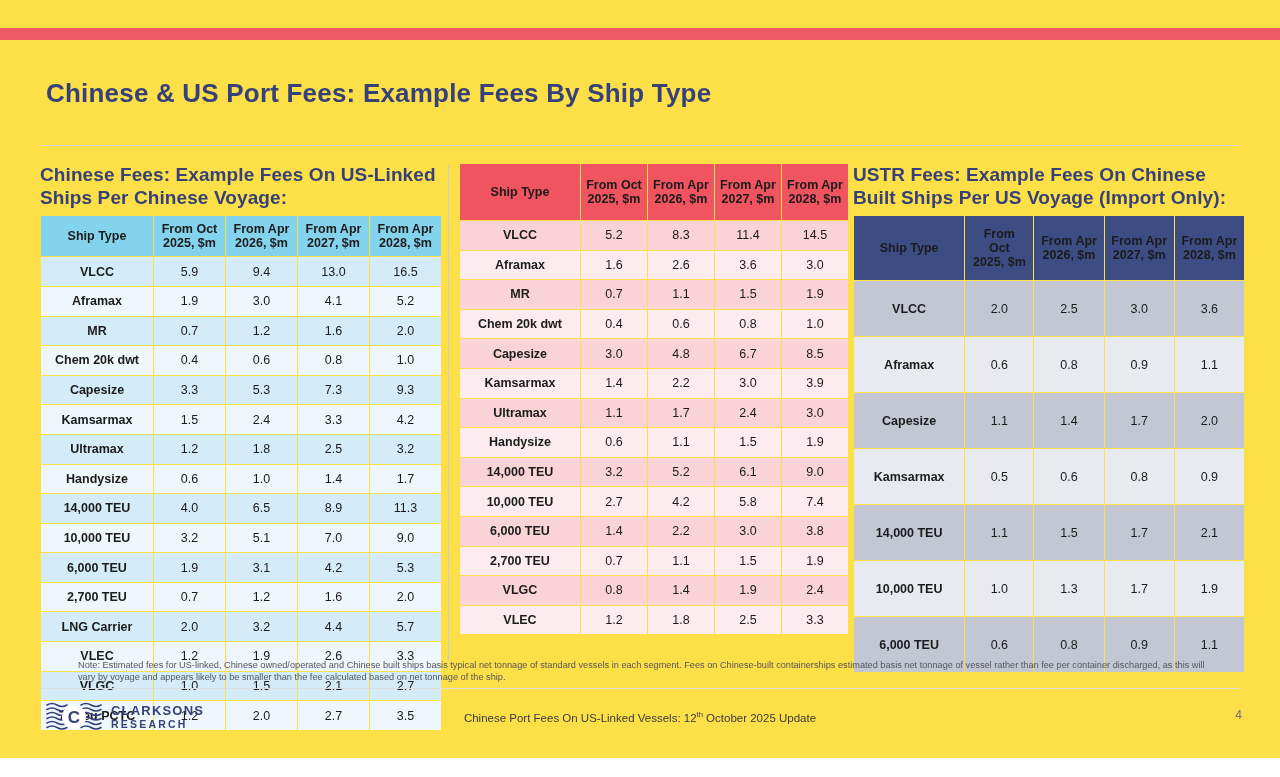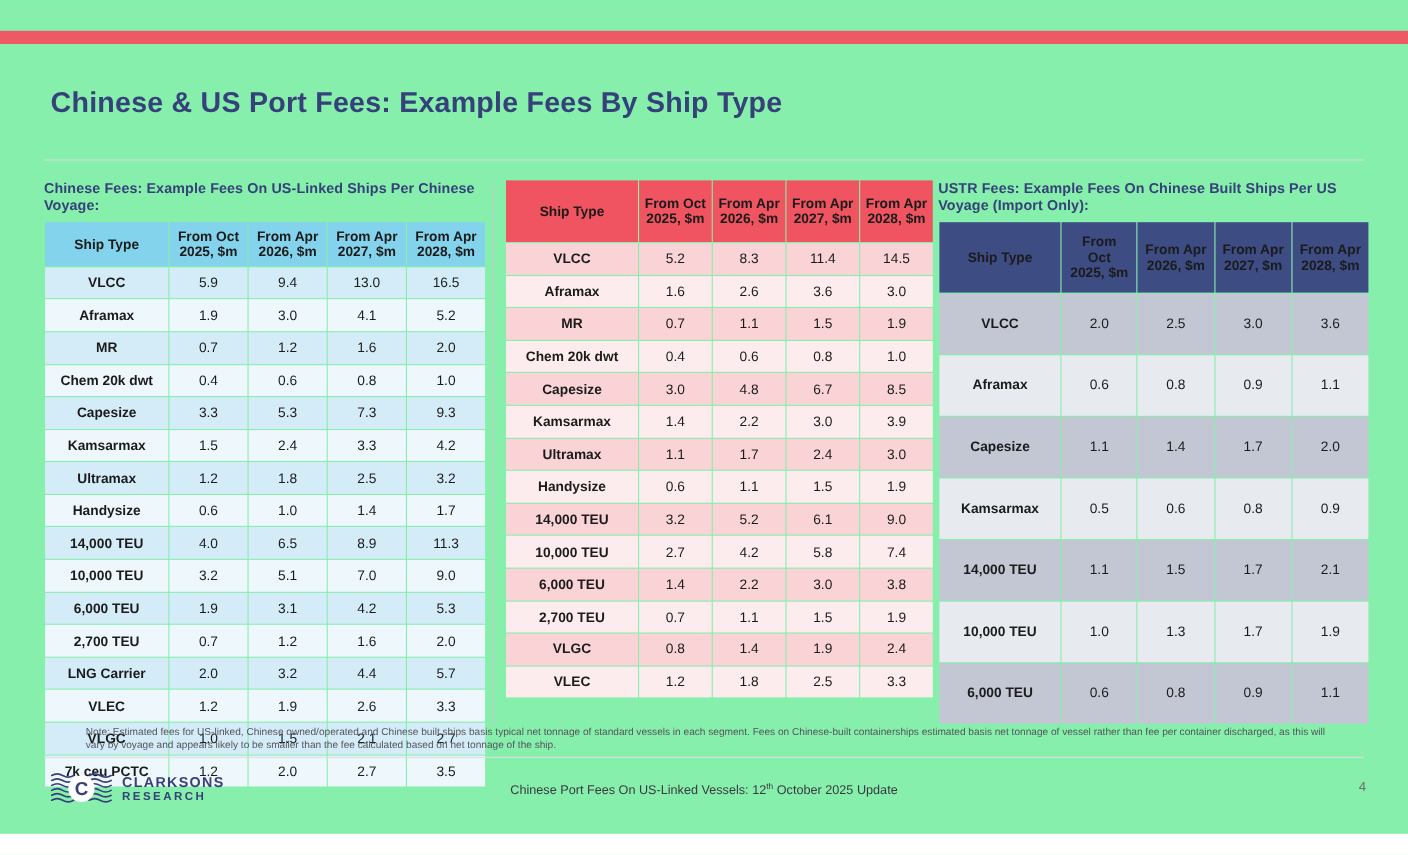--- a/index.html
+++ b/index.html
@@ -2,21 +2,21 @@
 <html><head>
 <meta charset="utf-8">
 <style>
   * { box-sizing: border-box; margin: 0; padding: 0; }
   html, body {
     width: 1280px; height: 777px;
     background: #ffffff;
     font-family: "Liberation Sans", sans-serif;
     overflow: hidden;
   }
-  .slide { position: relative; width: 1280px; height: 758px; background: #86efac; }
+  .slide { position: relative; width: 1280px; height: 758px; background: #fde047; }
 
   
   .top-bar {
     position: absolute; left: 0; top: 28px; width: 1280px; height: 12px;
     background: #ed5a63;
   }
 
   
   .slide-title {
     position: absolute; left: 46px; top: 78px;
@@ -33,21 +33,21 @@
     position: absolute; left: 40px; top: 163px; width: 1205px; height: 500px;
     display: flex; align-items: flex-start;
   }
   .col { position: relative; }
   .col-1 { width: 398px; }
   .col-divider { width: 1px; align-self: stretch; background: #c9c9cf; margin: 2px 10px 10px 10px; height: 495px; }
   .col-2 { width: 388px; }
   .col-3 { width: 398px; margin-left: 6px; }
 
   .col-heading {
-    font-size: 13px; font-weight: bold; color: #36417a;
+    font-size: 19px; font-weight: bold; color: #36417a;
     line-height: 1.22; margin-bottom: 6px; letter-spacing: .1px;
   }
 
   table.fee {
     border-collapse: separate; border-spacing: 1px 1px;
     width: 100%;
     table-layout: fixed;
   }
   table.fee th, table.fee td {
     text-align: center; vertical-align: middle;

